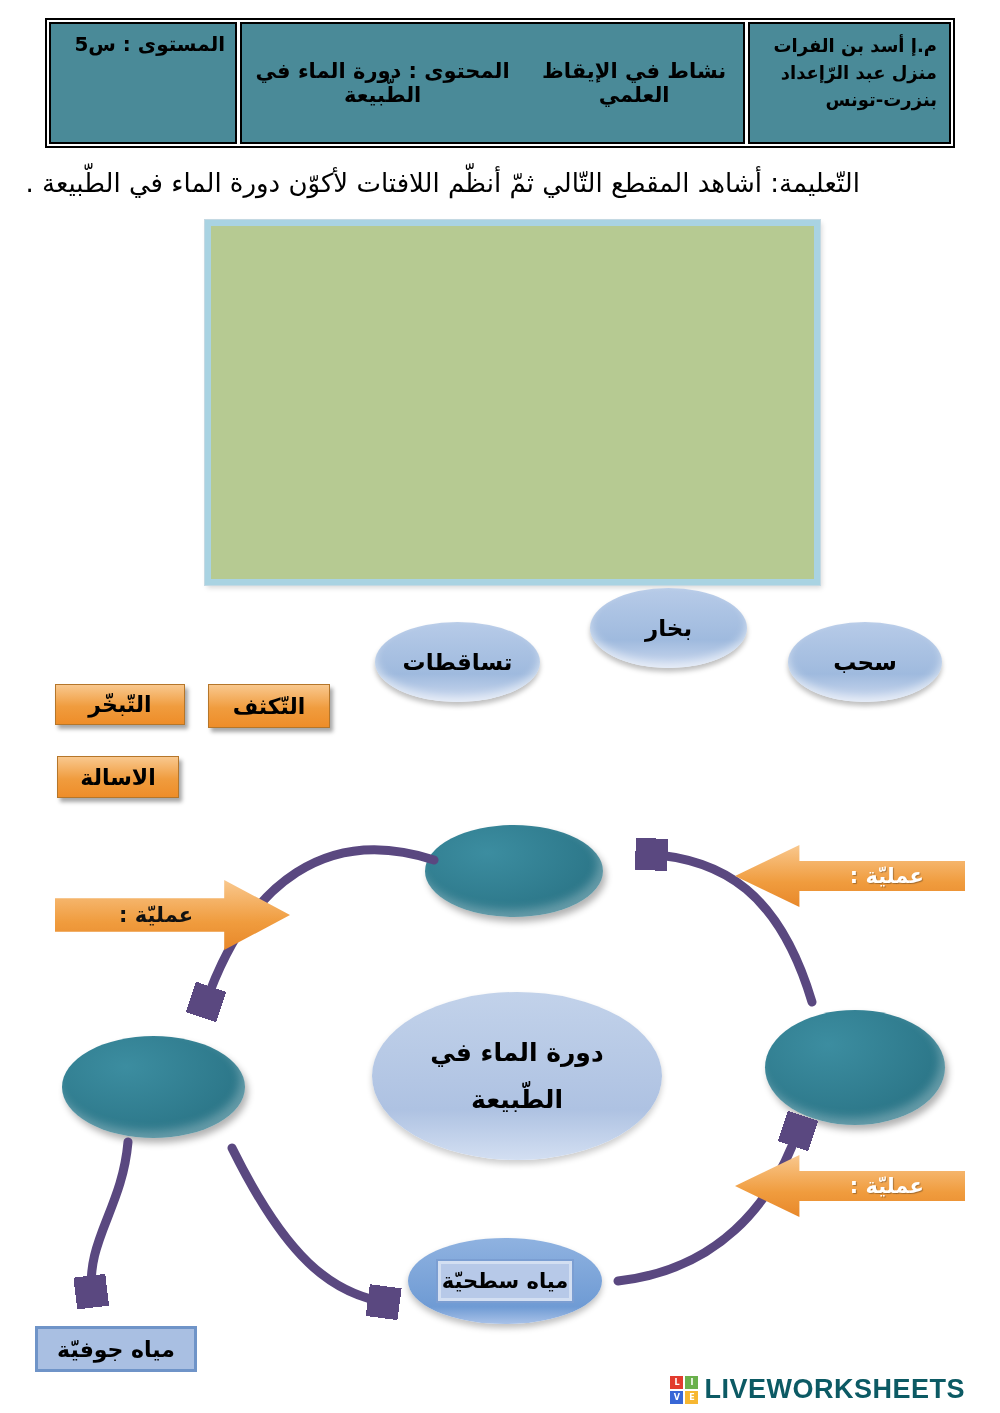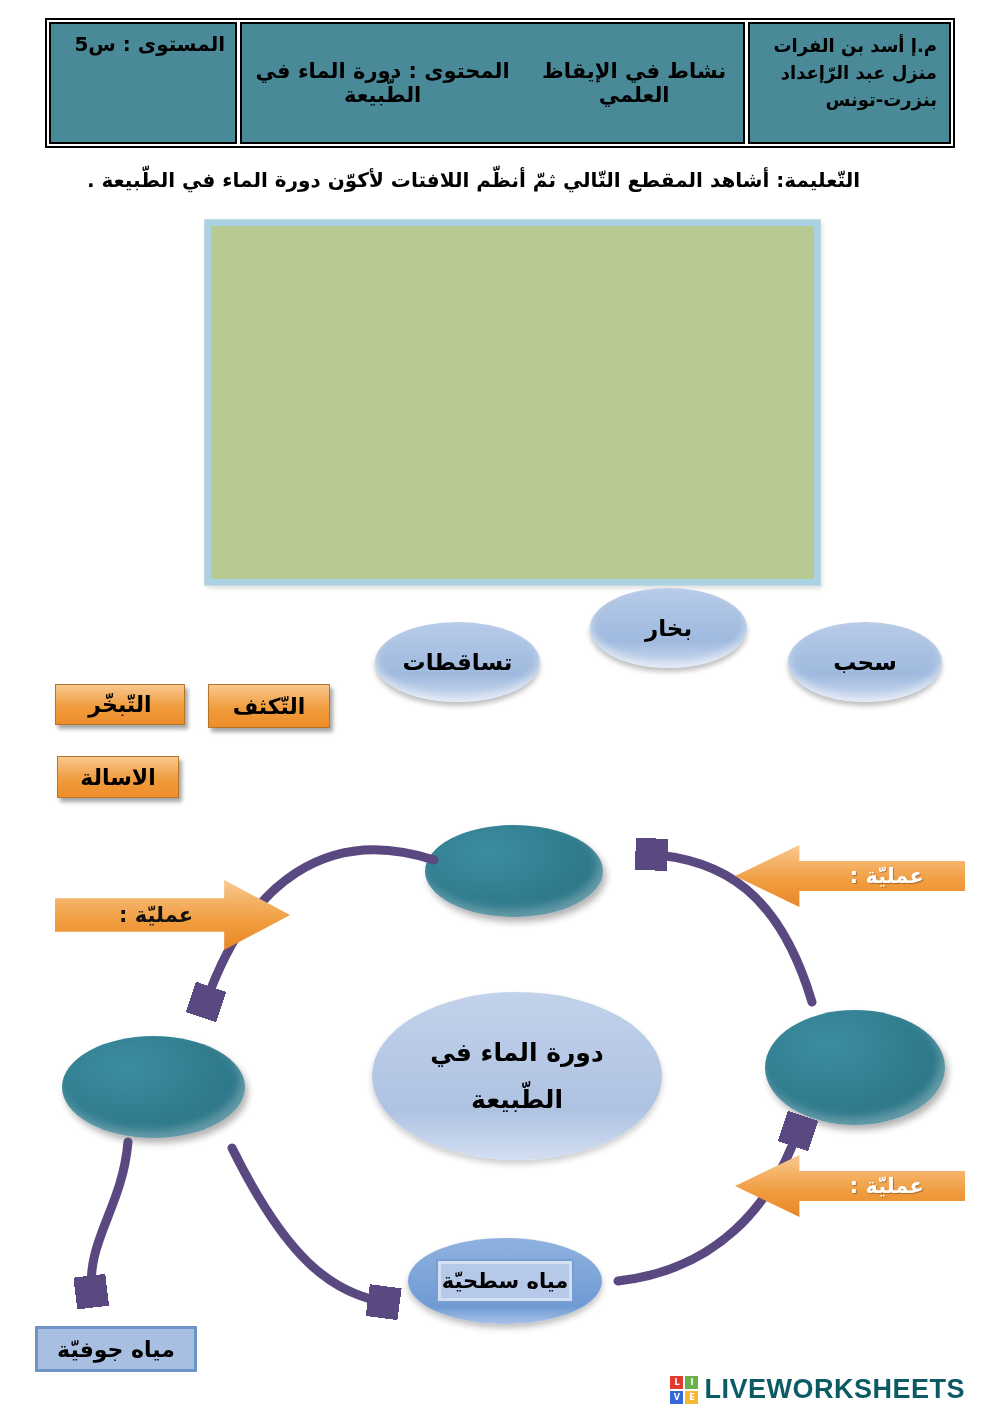--- a/index.html
+++ b/index.html
@@ -12,21 +12,21 @@
             border:2px solid #000; background:#ffffff; display:flex; gap:3px; padding:2px; direction:ltr; }
   .hcell { background:#4a8a98; border:2px solid #000; color:#000; font-weight:bold; direction:rtl; }
   .cell-level { width:188px; padding:8px 10px 0 4px; font-size:20px; text-align:right; }
   .cell-mid-wrap { flex:1; display:flex; flex-direction:column; gap:3px; }
   .cell-activity { flex:1.8; display:flex; justify-content:center; align-items:center; gap:2px; font-size:21px; text-align:center; }
   .cell-prepared { flex:1; display:flex; align-items:center; justify-content:center; font-size:20px; text-align:center; }
   .cell-school { width:203px; padding:8px 12px; font-size:18px; line-height:1.5; text-align:right; white-space:pre-line; }
 
   
   .instruction { position:absolute; left:160px; top:168px; width:700px; text-align:center;
-                 direction:rtl; font-weight:bold; font-size:20px; color:#000; white-space:nowrap; }
+                 direction:rtl; font-weight:normal; font-size:26px; color:#000; white-space:nowrap; }
 
   
   .video { position:absolute; left:205px; top:220px; width:615px; height:365px;
            background:#b6ca92; border:6px solid #a9d3e2; box-shadow:0 0 0 1px #c4d9e3, 2px 3px 5px rgba(0,0,0,0.15); }
 
   
   .orange-box { position:absolute; display:flex; align-items:center; justify-content:center;
                 background:linear-gradient(180deg,#f9c88e 0%,#f09c3e 55%,#ee8d29 100%);
                 border:1px solid #b5762a; box-shadow:3px 4px 4px rgba(0,0,0,0.35);
                 font-weight:bold; font-size:22px; color:#000; direction:rtl;margin-top:32px; }

